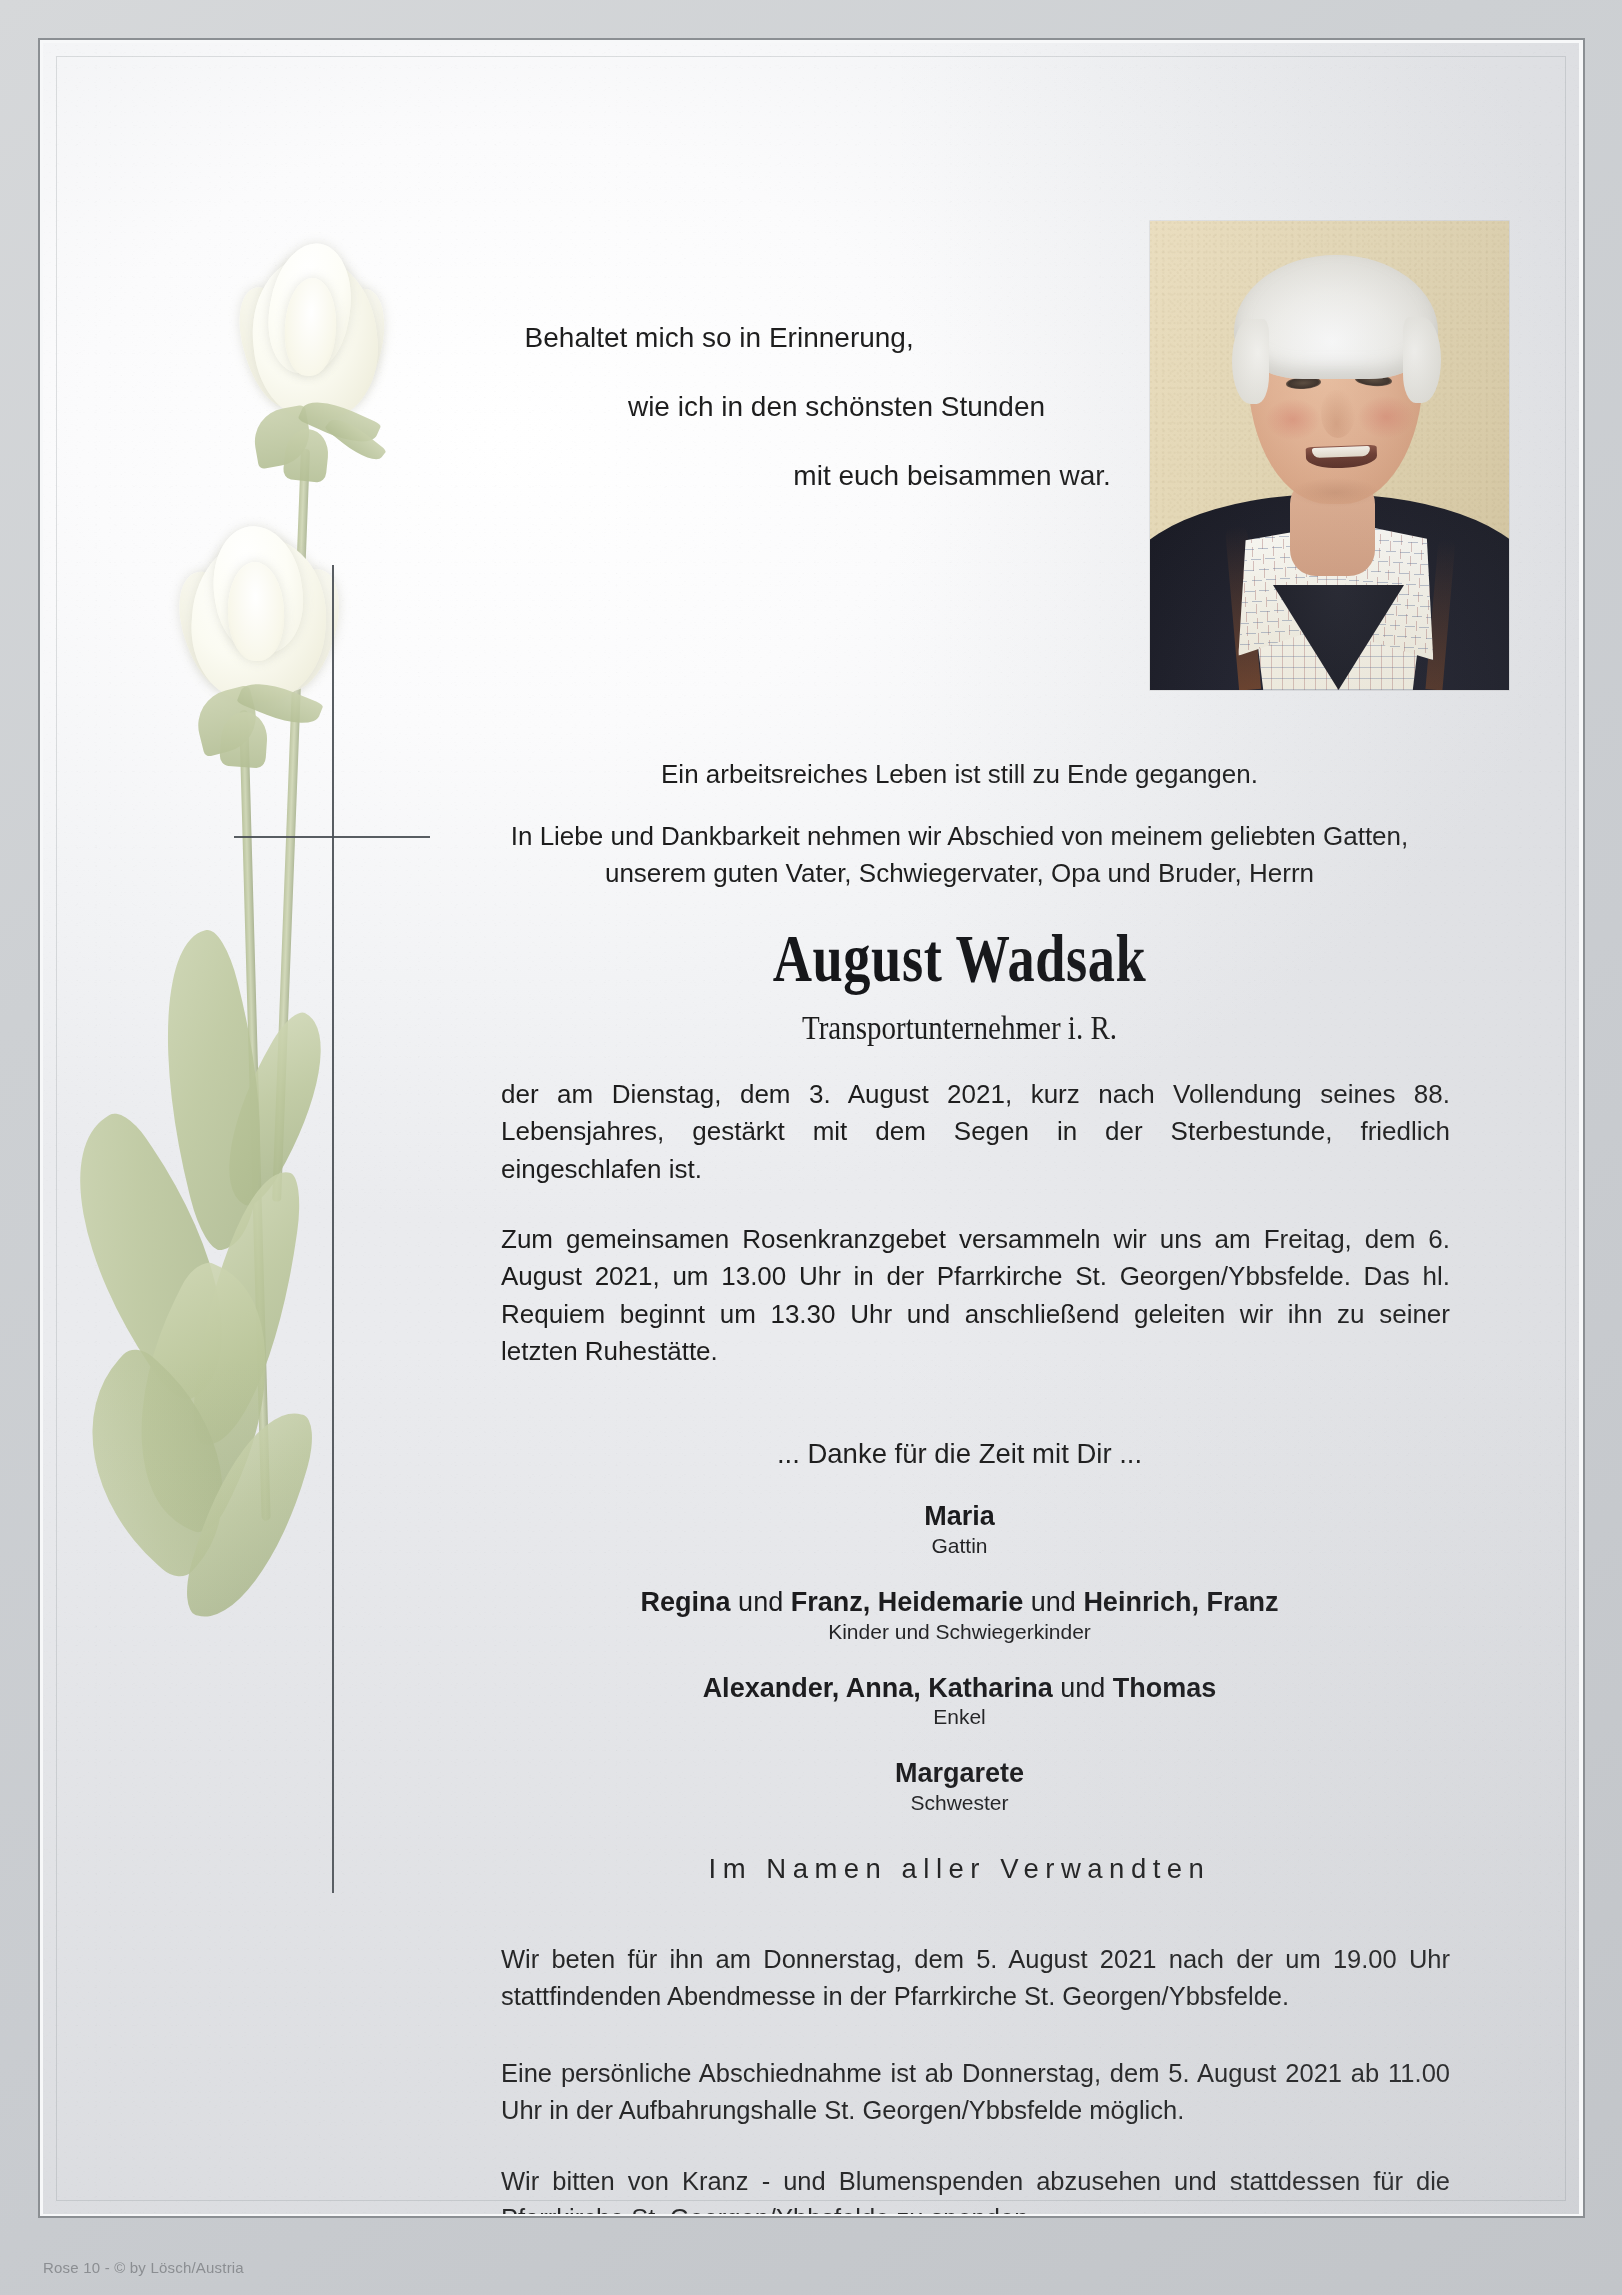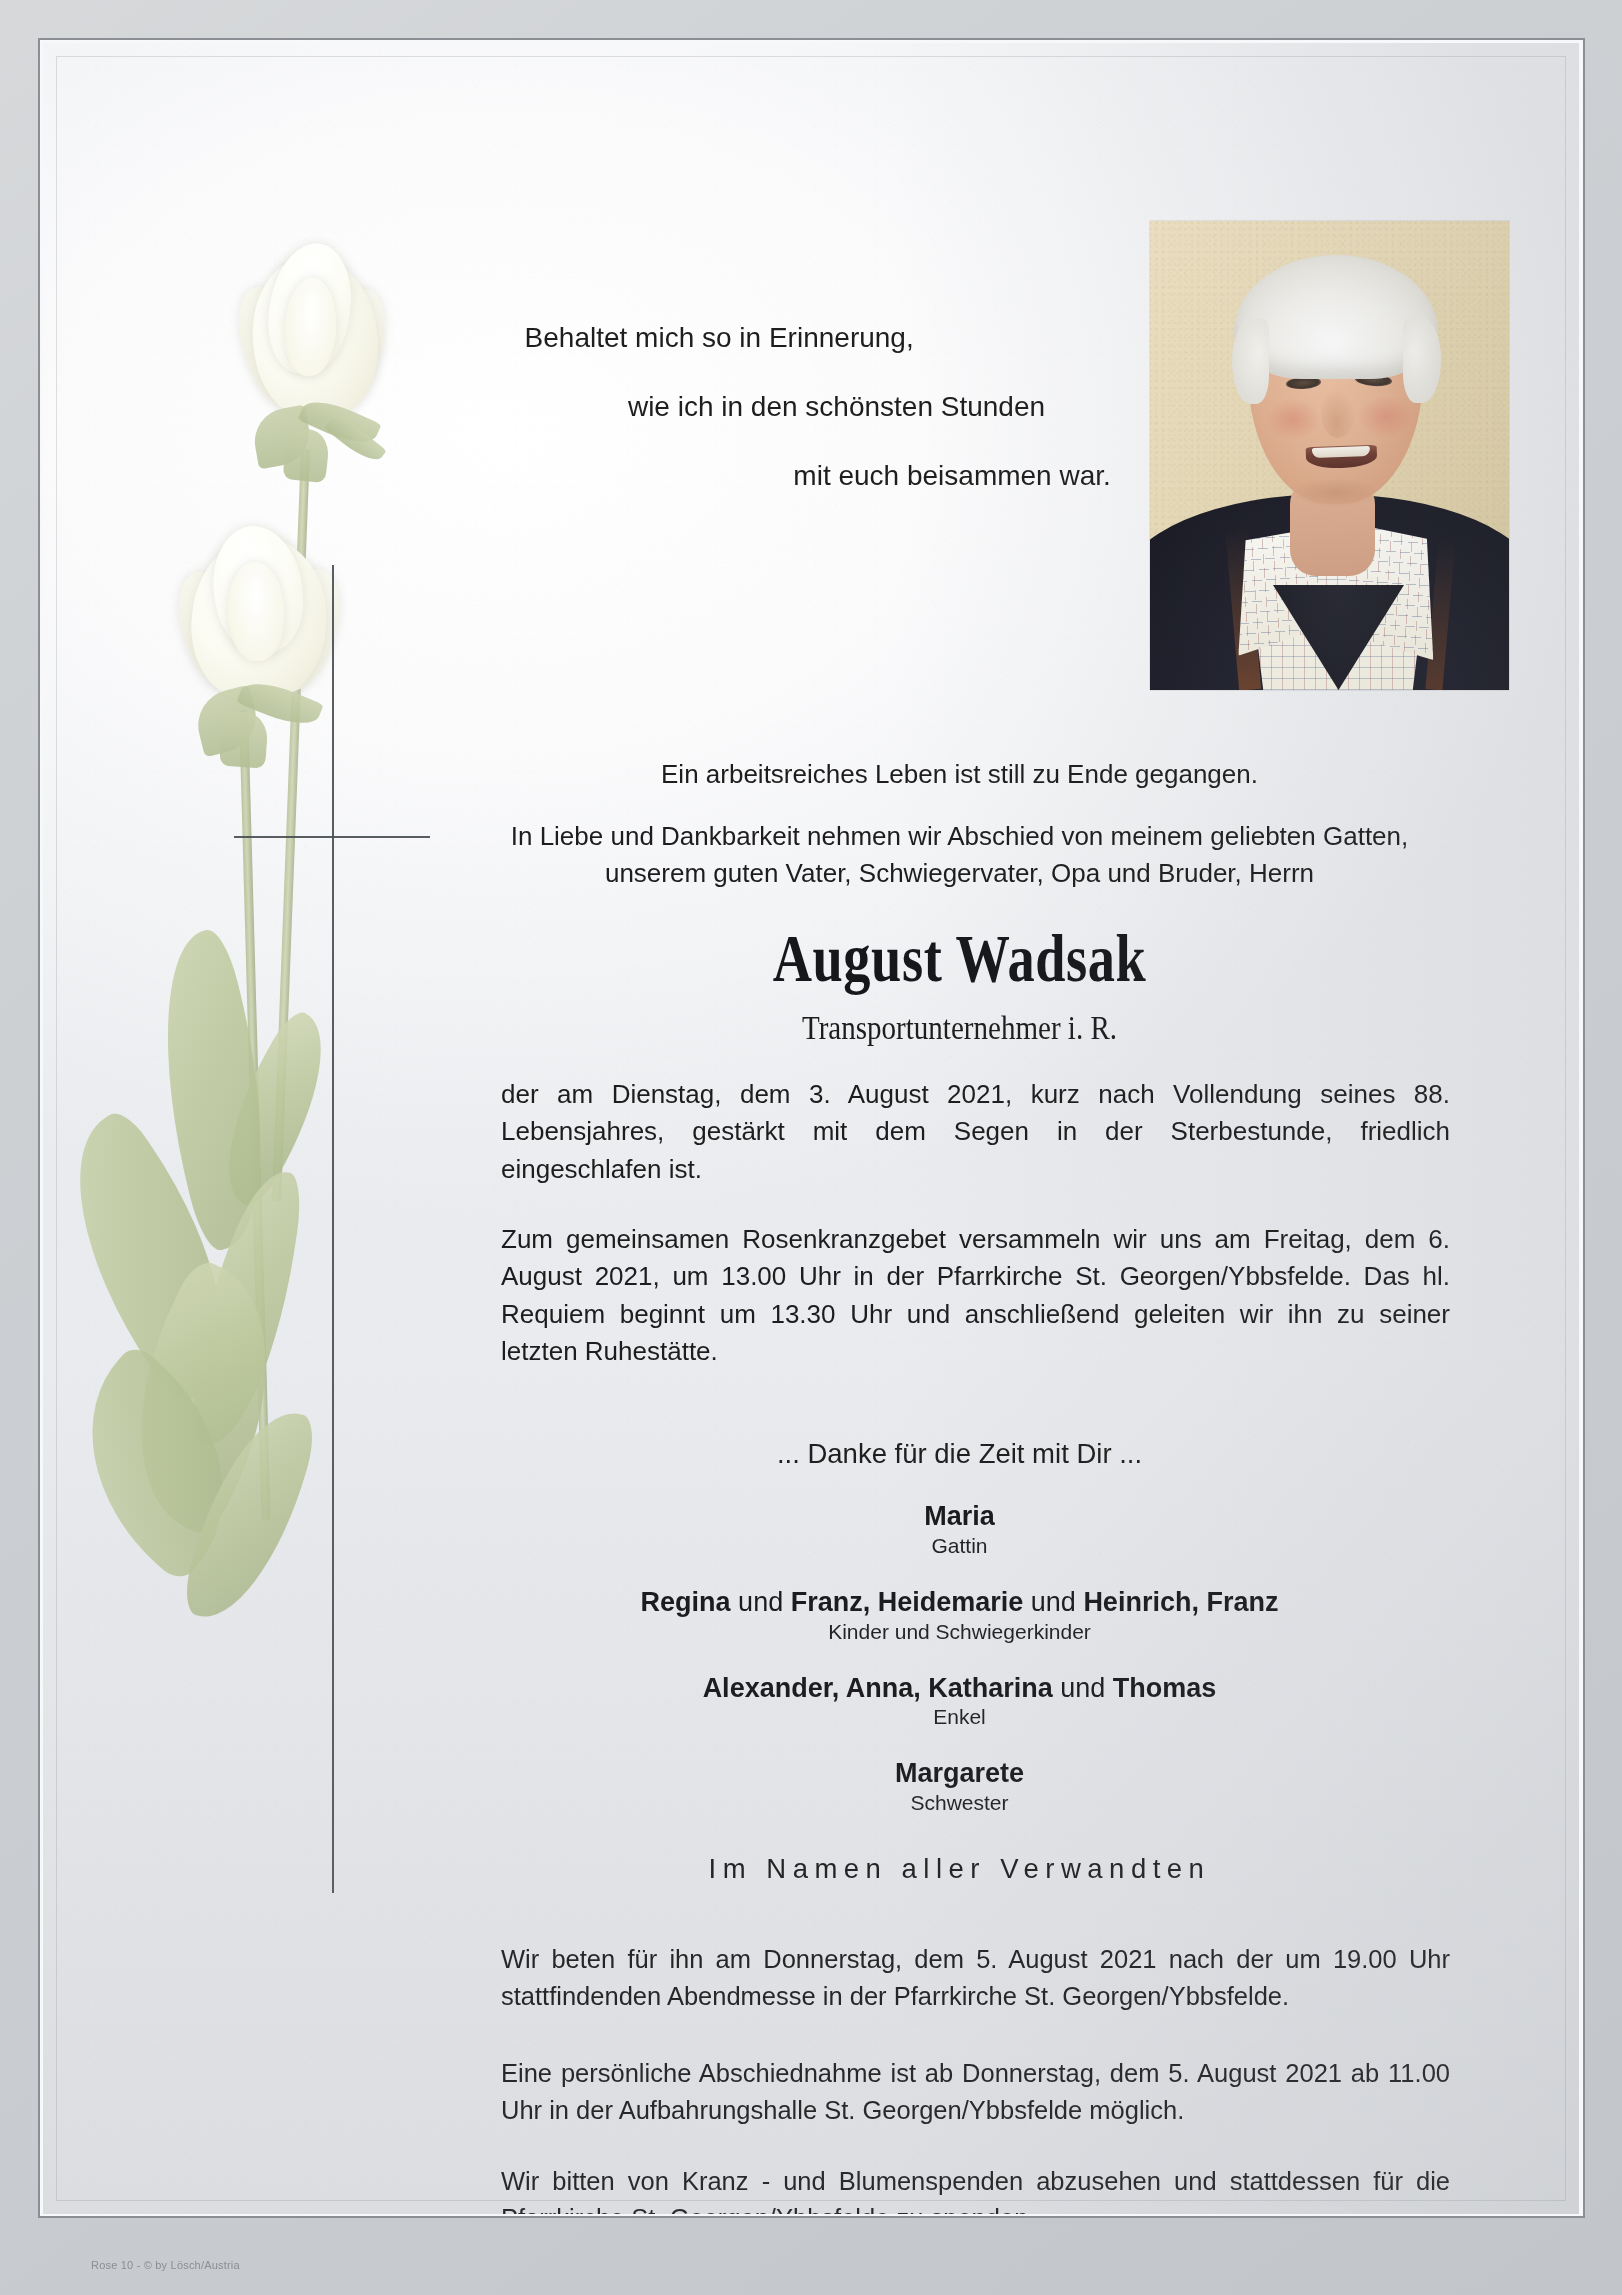--- a/index.html
+++ b/index.html
@@ -463,24 +463,23 @@
   }
   .fp-1 { top: 1898px; }
   .fp-2 { top: 2012px; }
   .fp-3 { top: 2120px; }
 
   .credit {
     position: absolute;
     left: 43px;
     top: 2259px;
     font-family: "Liberation Sans", sans-serif;
-    font-size: 11px;
+    font-size: 15px;
     color: #8b8e92;
     letter-spacing: 0.2px;
-    margin-left: 48px;
   }
 </style>
 </head>
 <body>
 
 <div class="page">
 
   <div class="outer-frame"></div>
 
   <div class="card">

